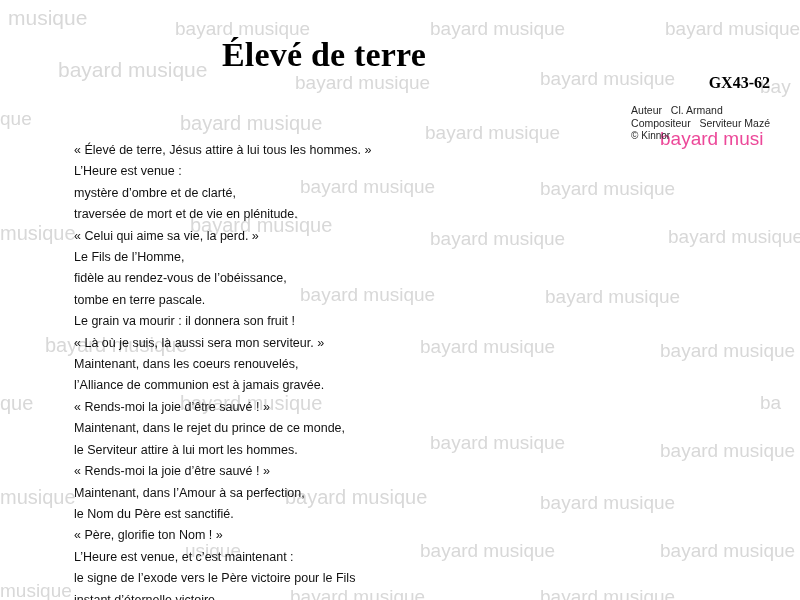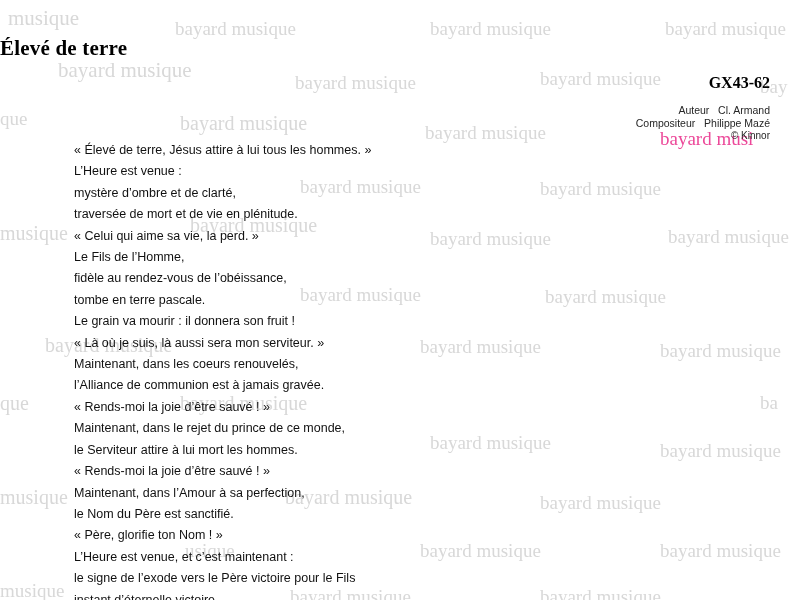--- a/index.html
+++ b/index.html
@@ -21,62 +21,62 @@
     position: absolute;
     left: 0;
     top: 0;
     width: 800px;
     height: 600px;
     pointer-events: none;
     z-index: 5;
   }
   .wm {
     position: absolute;
-    font-family: Liberation Serif, serif;
+    font-family: Liberation Sans, sans-serif;
     color: #d8d8d8;
     white-space: nowrap;
     font-weight: 400;
   }
 
   
   #page {
     position: absolute;
     left: 0;
     top: 0;
     width: 800px;
     height: 600px;
     z-index: 10;
   }
 
   #title {
     position: absolute;
     left: 0;
     top: 36px;
     width: 648px;
+    text-align: center;
     font-family: "Liberation Serif", serif;
-    font-size: 21px;
+    font-size: 34px;
     font-weight: bold;
     letter-spacing: 0.2px;
   }
 
   #refcode {
     position: absolute;
     right: 30px;
     top: 74px;
     font-family: "Liberation Serif", serif;
     font-size: 16px;
     font-weight: bold;
     text-align: right;
   }
 
   #credits {
     position: absolute;
     right: 30px;
     top: 104px;
-    text-align: right;
     font-size: 10.5px;
     line-height: 12.5px;
     color: #262626;
   }
   #credits .credit-line {
     white-space: pre;
   }
   #credits .copyright {
     font-size: 10px;
     margin-top: 1px;
@@ -143,21 +143,21 @@
   </div>
 
 <div id="page">
 
   <div id="title">Élevé de terre</div>
 
   <div id="refcode">GX43-62</div>
 
   <div id="credits">
     <div class="credit-line">Auteur   Cl. Armand</div>
-    <div class="credit-line">Compositeur   Philippe Mazé</div>
+    <div class="credit-line">Compositeur   Serviteur Mazé</div>
     <div class="copyright">© Kinnor</div>
   </div>
 
   <div id="lyrics">
       <div class="line quoted">« Élevé de terre, Jésus attire à lui tous les hommes. »</div>
       <div class="line">L’Heure est venue :</div>
       <div class="line">mystère d’ombre et de clarté,</div>
       <div class="line">traversée de mort et de vie en plénitude.</div>
       <div class="line quoted">« Celui qui aime sa vie, la perd. »</div>
       <div class="line">Le Fils de l’Homme,</div>

